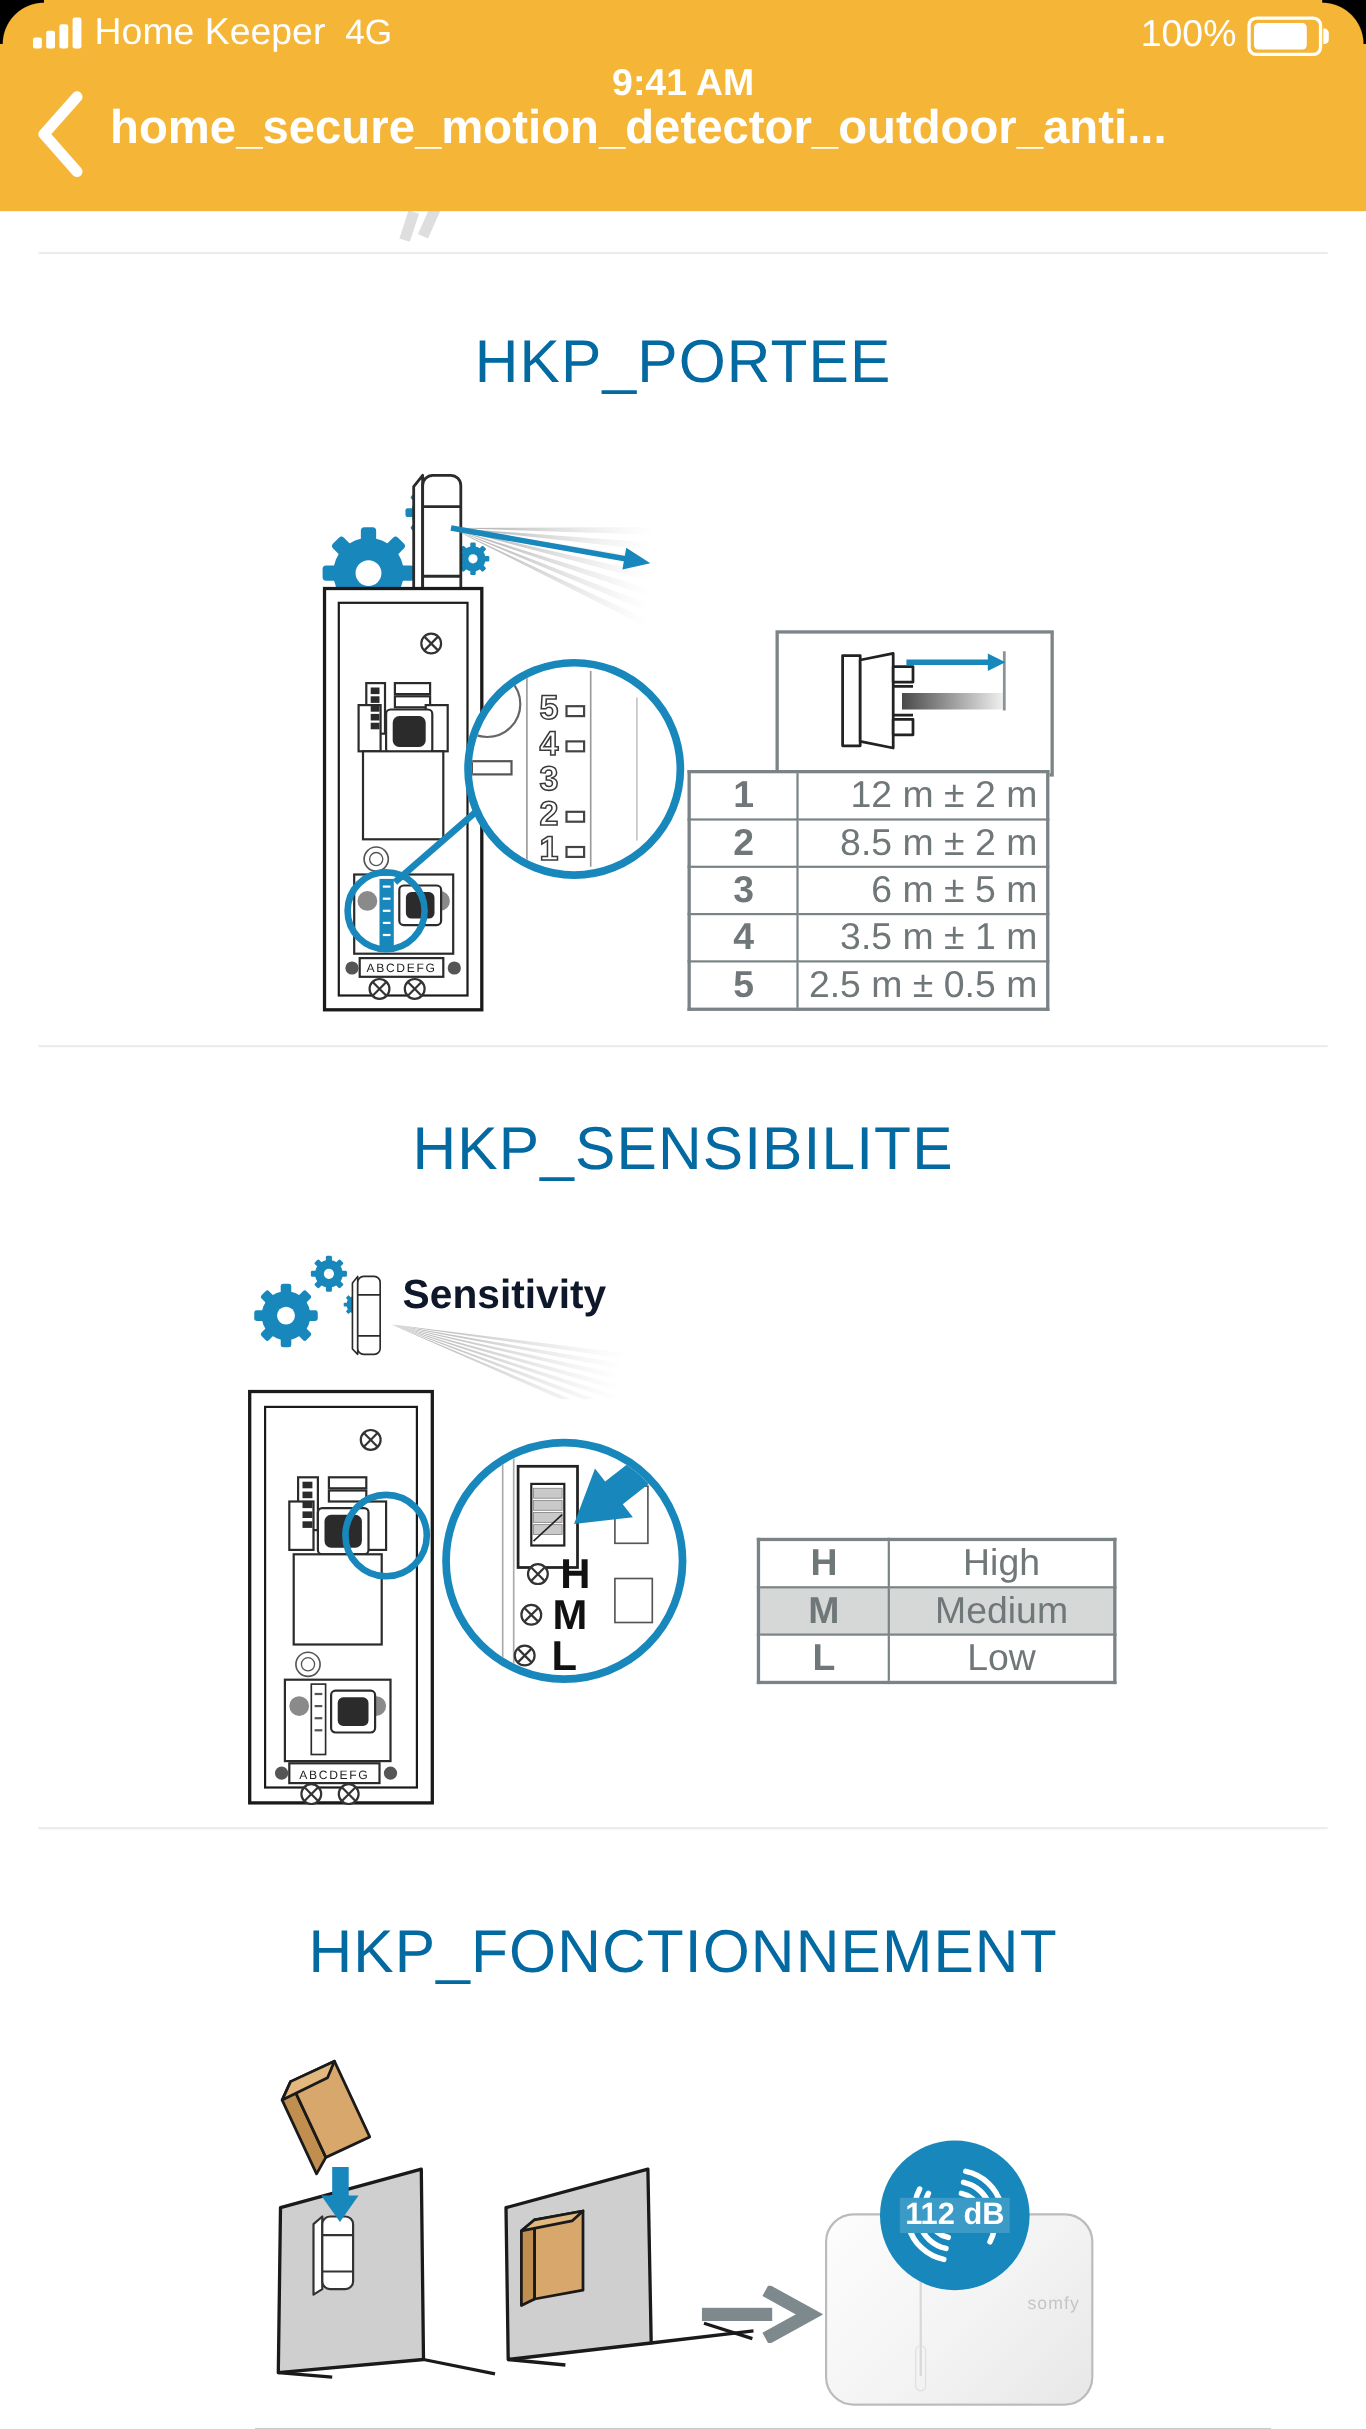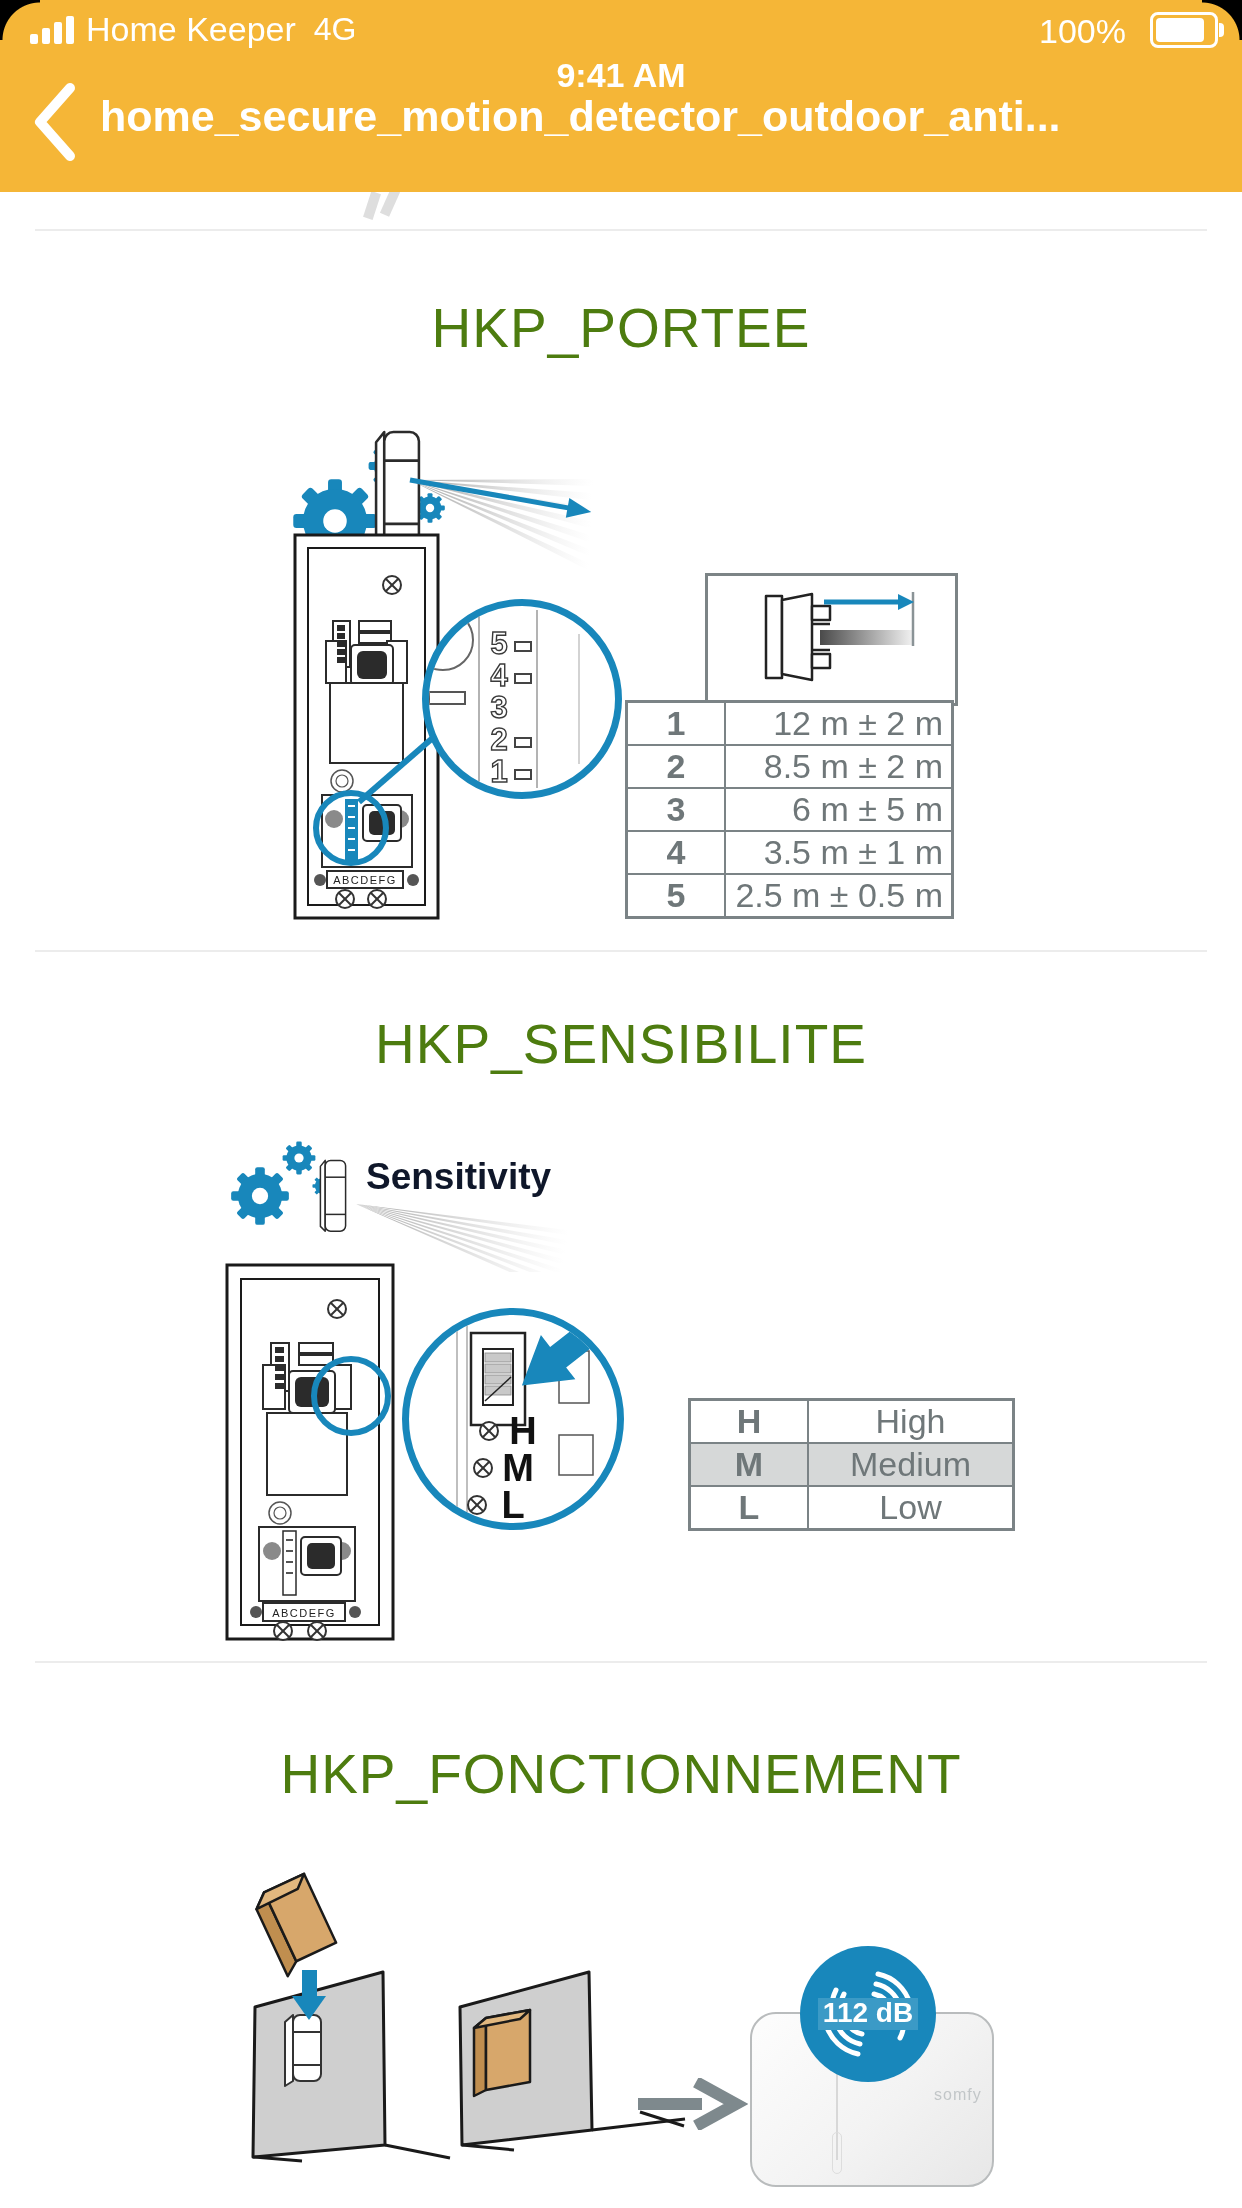--- a/index.html
+++ b/index.html
@@ -10,33 +10,33 @@
   .corner{position:absolute;top:0;width:40px;height:40px;z-index:9;}
   .corner.l{left:0;background:radial-gradient(circle at 100% 100%, rgba(0,0,0,0) 37px, #000 38px);}
   .corner.r{right:0;background:radial-gradient(circle at 0% 100%, rgba(0,0,0,0) 37px, #000 38px);}
   .status-bar{position:absolute;top:0;left:0;width:1242px;height:60px;color:#fff;}
   .sb-left{position:absolute;left:30px;top:12px;display:flex;align-items:flex-end;gap:12px;}
   .sb-bars{display:flex;align-items:flex-end;gap:4px;height:30px;padding-bottom:2px;}
   .sb-bars i{display:block;width:8px;background:#fff;border-radius:2px;}
   .sb-carrier{font-size:34px;line-height:34px;}
   .sb-net{font-size:32px;line-height:34px;margin-left:6px;}
   .sb-time{position:absolute;left:0;width:1242px;text-align:center;top:12px;font-size:34px;font-weight:bold;margin-top:44px;}
-  .sb-right{position:absolute;right:24px;top:12px;display:flex;align-items:flex-start;gap:24px;}
+  .sb-right{position:absolute;right:40px;top:12px;display:flex;align-items:flex-end;gap:10px;}
   .sb-batt-pct{font-size:34px;}
   .battery{position:relative;width:62px;height:30px;border:3px solid #fff;border-radius:8px;}
   .battery .fill{position:absolute;left:3px;top:3px;bottom:3px;width:48px;background:#fff;border-radius:4px;}
   .battery .nub{position:absolute;right:-9px;top:8px;width:5px;height:14px;background:#fff;border-radius:0 4px 4px 0;}
   .nav-bar{position:absolute;top:62px;left:0;width:1242px;height:130px;}
   .back-btn{position:absolute;left:28px;top:18px;width:52px;height:84px;cursor:pointer;}
   .nav-title{position:absolute;left:100px;top:30px;width:1130px;font-size:43px;font-weight:bold;color:#fff;
              white-space:nowrap;overflow:hidden;}
   
   .pagemark{position:absolute;background:#DEDEDE;width:10px;height:27px;}
   .hr{position:absolute;left:35px;width:1172px;height:2px;background:#ECECEC;}
-  .sec-title{position:absolute;left:0;width:1242px;text-align:center;font-size:55px;letter-spacing:1px;color:#4d7c0f;}
+  .sec-title{position:absolute;left:0;width:1242px;text-align:center;font-size:55px;letter-spacing:1px;color:#0369a1;}
   .abs{position:absolute;}
   
   table.spec{border-collapse:collapse;table-layout:fixed;background:#fff;
              font-size:34px;color:#6F7779;border:3px solid #7B8386;}
   table.spec td{border:2px solid #7B8386;padding:0 8px;height:41px;vertical-align:middle;}
   table.spec td.lvl{font-weight:bold;text-align:center;}
   table.spec td.val{text-align:right;}
   table.spec.mid td.val{text-align:center;}
   table.spec tr.hl td{background:#D6D8D8;}
   

